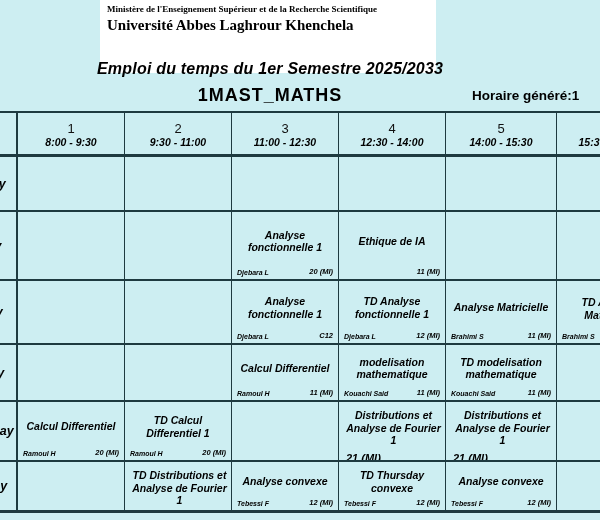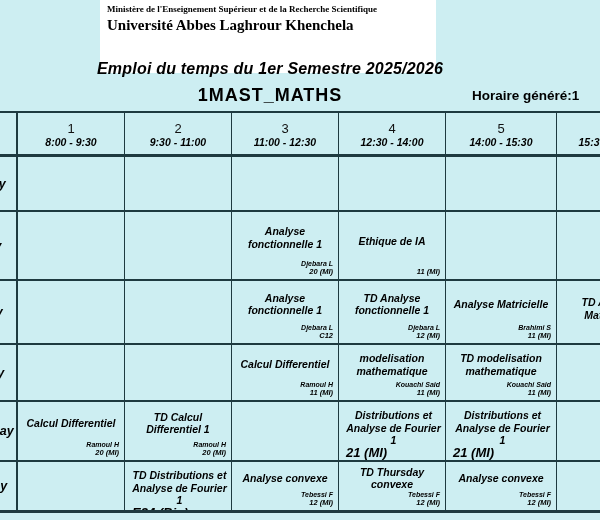--- a/index.html
+++ b/index.html
@@ -60,38 +60,38 @@
   .slot-time{font-size:10.5px;font-weight:bold;font-style:italic;line-height:13px;}
   
   .daycell{display:flex;align-items:center;justify-content:center;
     font-size:12.5px;font-weight:bold;font-style:italic;white-space:nowrap;}
   
   .cell{display:flex;flex-direction:column;padding:3px 3px 2px;}
   .ct{
     flex:1;display:flex;align-items:center;justify-content:center;text-align:center;
     font-size:10.5px;font-weight:bold;font-style:italic;line-height:12.5px;
   }
-  .cm{display:flex;justify-content:space-between;align-items:flex-end;padding:0 2px 1px;flex-direction:column;}
+  .cm{display:flex;justify-content:space-between;align-items:flex-end;padding:0 2px 1px;}
   .tea{font-size:7px;font-weight:bold;font-style:italic;}
   .roo{font-size:7.5px;font-weight:bold;font-style:italic;}
   
   .stack{justify-content:flex-start;padding:7px 4px 2px 7px;}
   .stack .ct{flex:0 0 auto;display:block;text-align:center;}
-  .roo2{font-size:13px;font-weight:bold;font-style:italic;line-height:9px;margin-top:1px;}
+  .roo2{font-size:11px;font-weight:bold;font-style:italic;line-height:9px;margin-top:7px;}
   .tea2{font-size:7px;font-weight:bold;font-style:italic;line-height:9px;margin-top:2px;}
 </style>
 </head>
 <body>
 
 <div class="letterhead">
   <div class="lh1">Ministère de l'Enseignement Supérieur et de la Recherche Scientifique</div>
   <div class="lh2">Université Abbes Laghrour  Khenchela</div>
 </div>
 
-<div class="main-title">Emploi du temps du 1er Semestre 2025/2026</div>
+<div class="main-title">Emploi du temps du 1er Semestre 2025/2033</div>
 <div class="group-title">1MAST_MATHS</div>
 <div class="generated">Horaire généré:1</div>
 
 <div class="timetable">
 
   <div class="g daycol hc"></div>
   <div class="g hc hcell">
     <div class="slot-num">1</div>
     <div class="slot-time">8:00 - 9:30</div>
   </div>

